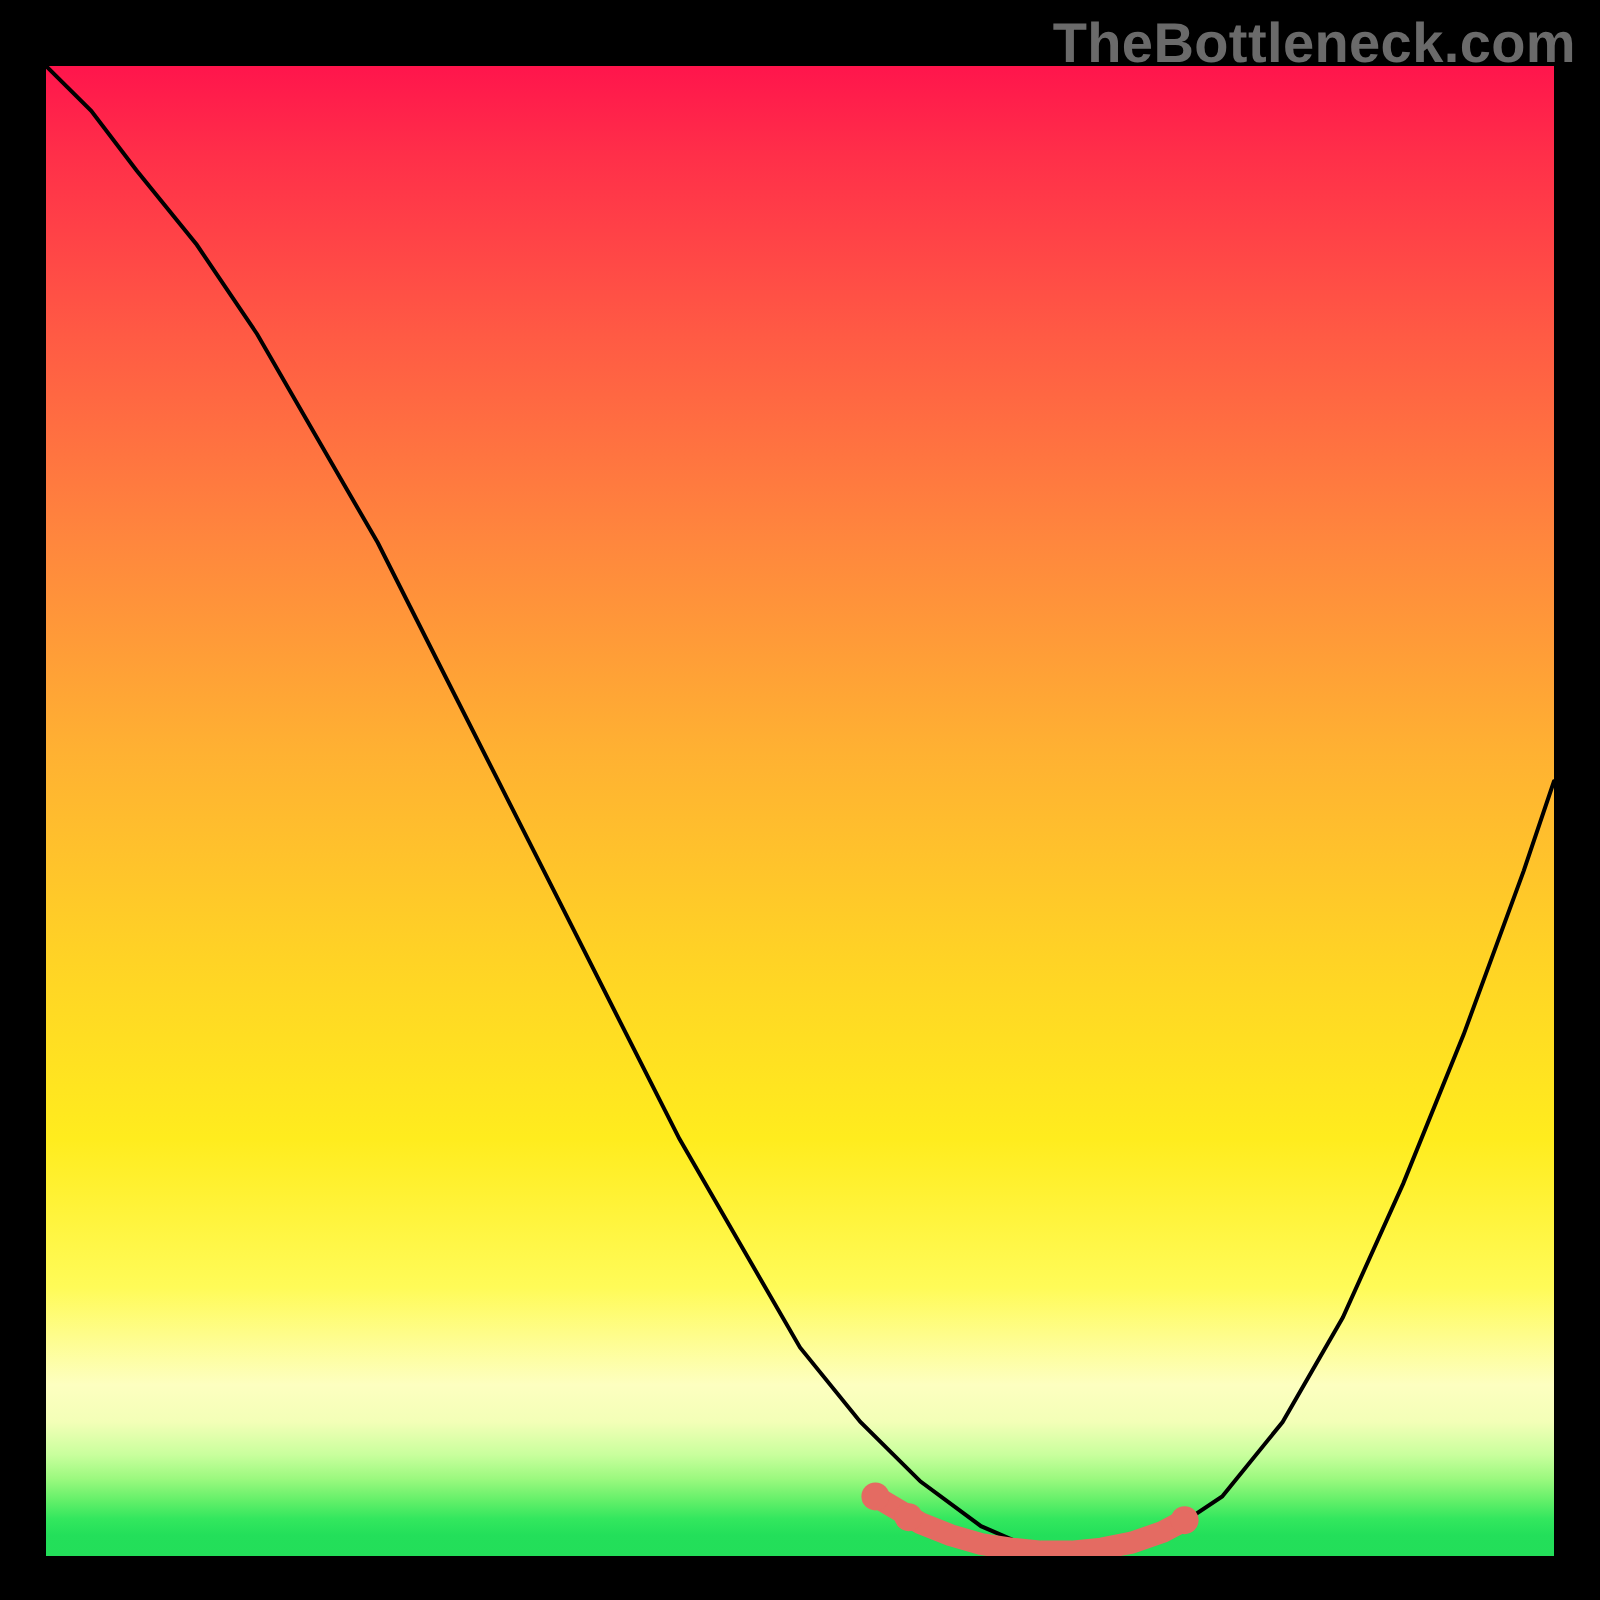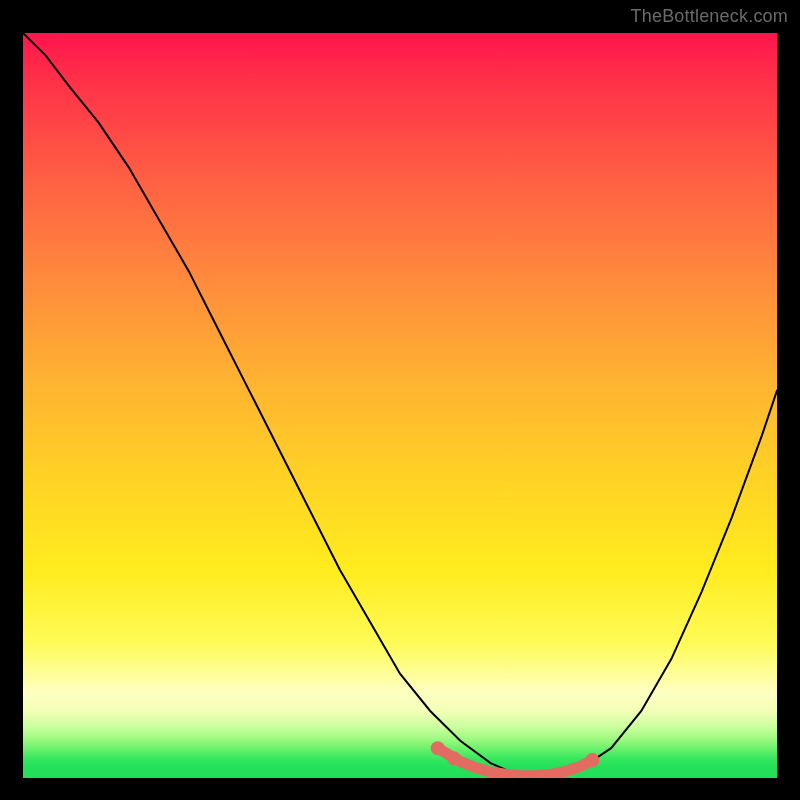--- a/index.html
+++ b/index.html
@@ -15,22 +15,22 @@
     position: absolute;
     left: 0; top: 0;
     width: 800px; height: 800px;
     background: #000;
   }
   .watermark {
     position: absolute;
     top: 6px;
     right: 12px;
     color: #6a6a6a;
-    font-size: 18px;
-    font-weight: 400;
+    font-size: 28px;
+    font-weight: 700;
     letter-spacing: 0.2px;
     z-index: 30;
   }
   .plot-area {
     position: absolute;
     left: 23px;
     top: 33px;
     width: 754px;
     height: 745px;
     overflow: hidden;

